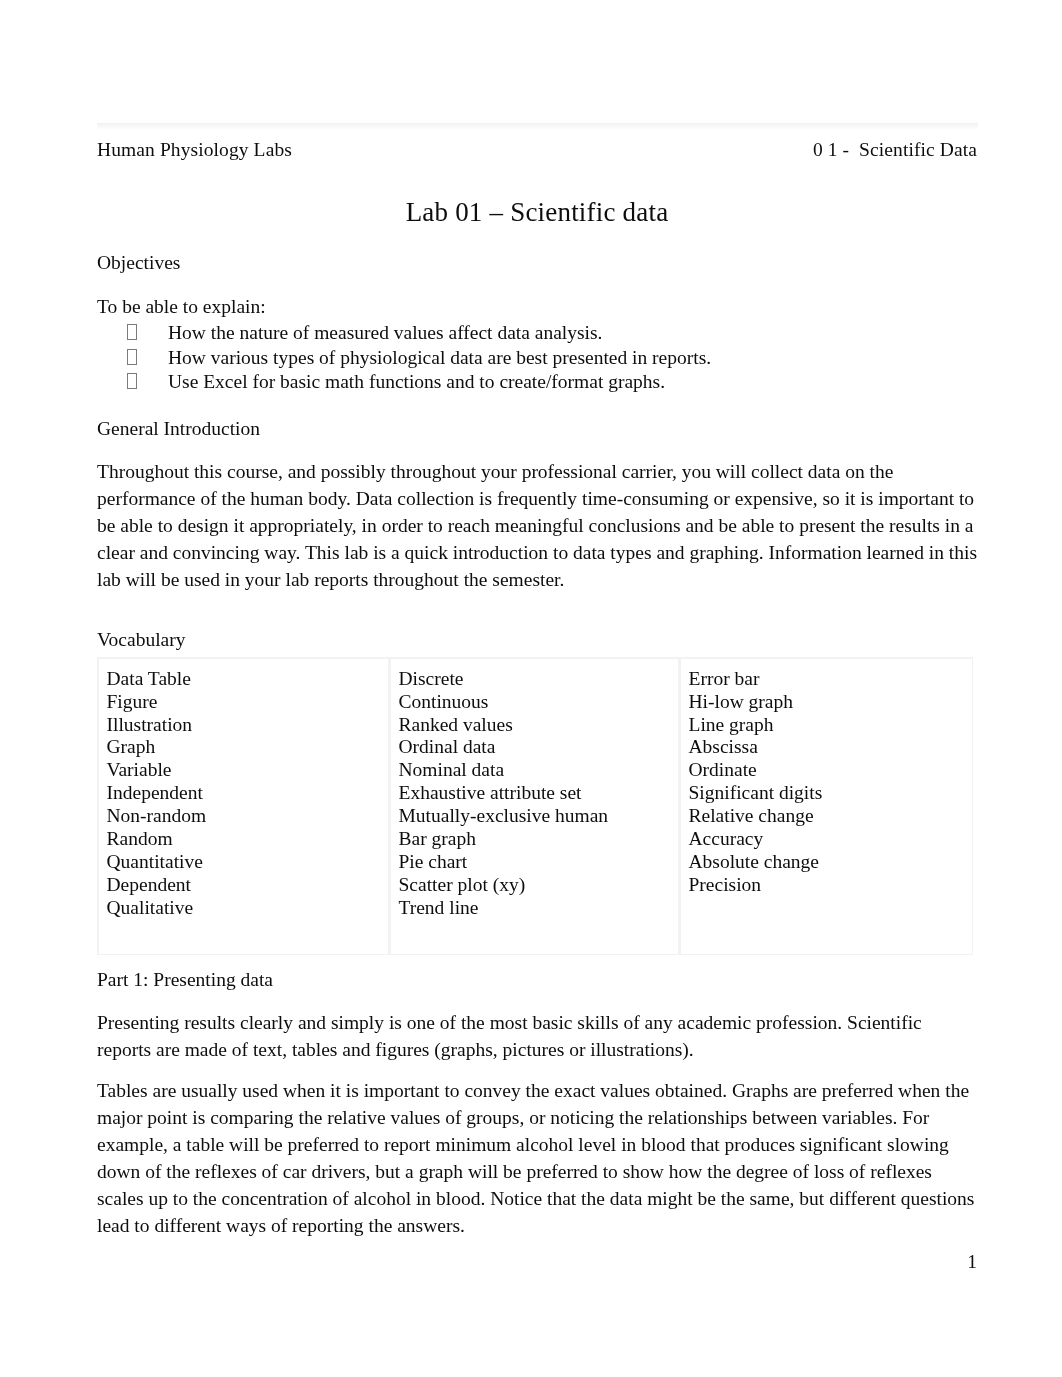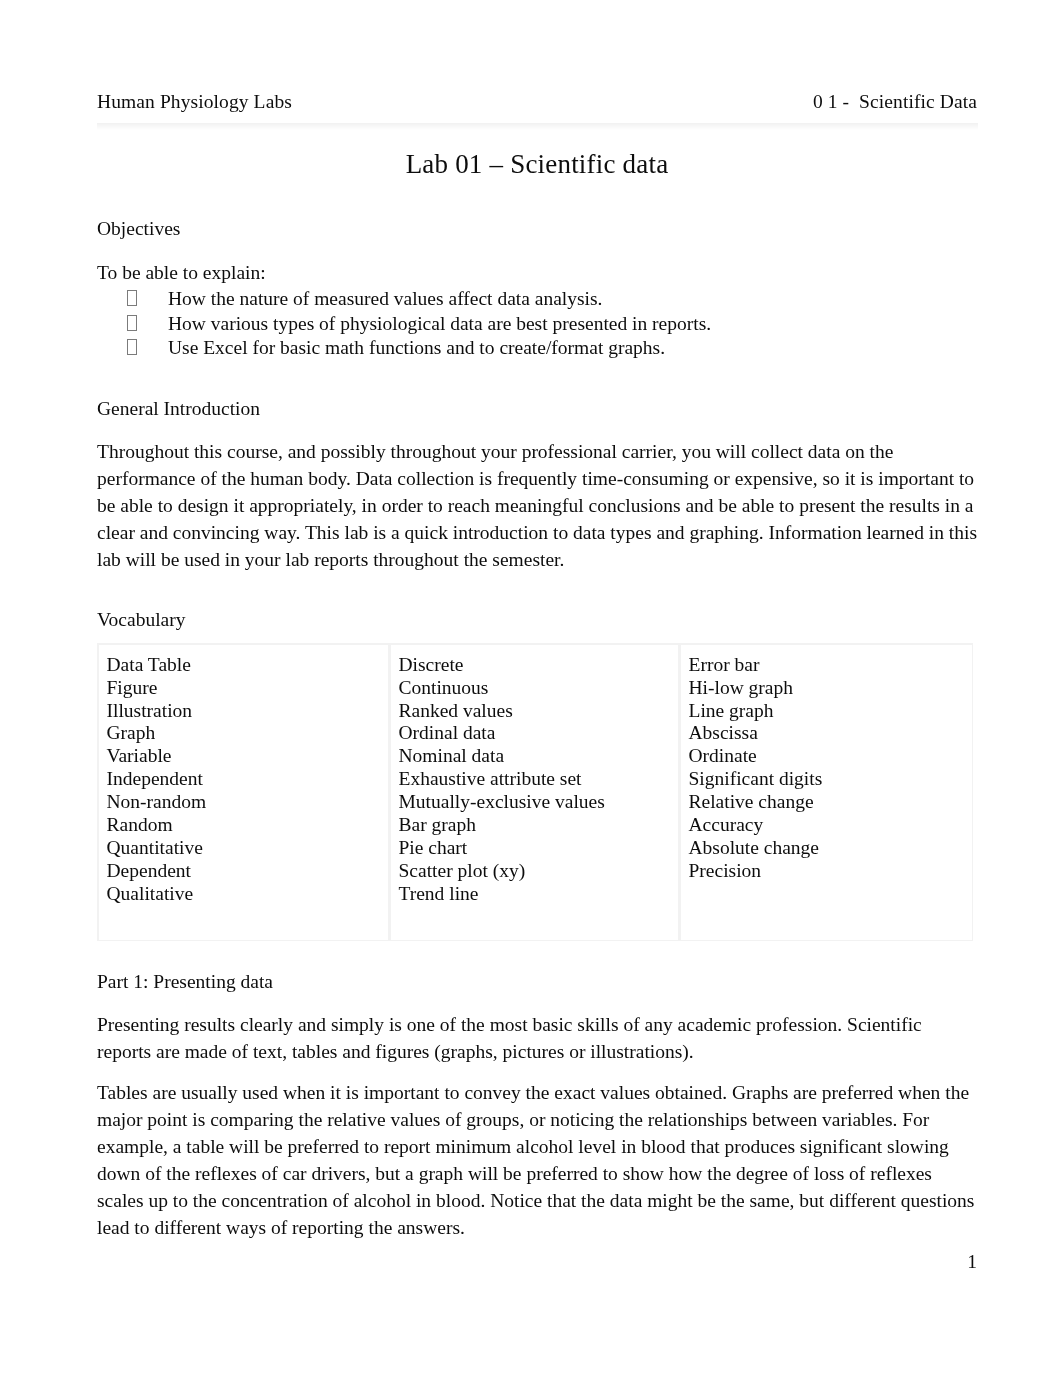--- a/index.html
+++ b/index.html
@@ -35,20 +35,21 @@
   
   .doc-header {
     position: relative;
     display: flex;
     justify-content: space-between;
     align-items: baseline;
     font-size: 19.5px;
     line-height: 1.25;
     letter-spacing: 0.1px;
     padding-bottom: 6px;
+    margin-top: 48px;
   }
   .doc-header .hdr-left { white-space: pre; }
   .doc-header .hdr-right { white-space: pre; }
 
   .header-rule {
     position: absolute;
     left: 97px;
     top: 123px;
     width: 881px;
     height: 7px;
@@ -65,21 +66,21 @@
     font-size: 27px;
     font-weight: normal;
     line-height: 1.2;
     letter-spacing: 0.2px;
   }
 
   
   .sec-label {
     font-size: 19.5px;
     line-height: 1.3;
-    margin-top: 35px;
+    margin-top: 21px;
   }
   .para {
     font-size: 19.5px;
     line-height: 1.385;
     margin-top: 16px;
     text-align: left;
   }
   .para.tight { margin-top: 14px; }
 
   
@@ -109,21 +110,21 @@
     position: relative;
     top: 1px;
     margin-right: 31px;
   }
 
   
   .vocab-label {
     font-size: 19.5px;
     line-height: 1.3;
     margin-top: 34px;
-    margin-bottom: 11px;
+    margin-bottom: 5px;
   }
   .vocab-table {
     position: relative;
     width: 876px;
     display: flex;
     background: #f2f2f2;
     padding: 1.5px;
     box-sizing: border-box;
     filter: blur(0.25px);
   }
@@ -207,21 +208,21 @@
         <div class="vocab-item">Qualitative</div>
       </div>
 
       <div class="vocab-col c2">
         <div class="vocab-item">Discrete</div>
         <div class="vocab-item">Continuous</div>
         <div class="vocab-item">Ranked values</div>
         <div class="vocab-item">Ordinal data</div>
         <div class="vocab-item">Nominal data</div>
         <div class="vocab-item">Exhaustive attribute set</div>
-        <div class="vocab-item">Mutually-exclusive values</div>
+        <div class="vocab-item">Mutually-exclusive human</div>
         <div class="vocab-item">Bar graph</div>
         <div class="vocab-item">Pie chart</div>
         <div class="vocab-item">Scatter plot (xy)</div>
         <div class="vocab-item">Trend line</div>
       </div>
 
       <div class="vocab-col c3">
         <div class="vocab-item">Error bar</div>
         <div class="vocab-item">Hi-low graph</div>
         <div class="vocab-item">Line graph</div>
@@ -229,21 +230,21 @@
         <div class="vocab-item">Ordinate</div>
         <div class="vocab-item">Significant digits</div>
         <div class="vocab-item">Relative change</div>
         <div class="vocab-item">Accuracy</div>
         <div class="vocab-item">Absolute change</div>
         <div class="vocab-item">Precision</div>
       </div>
 
     </div>
 
-    <div class="sec-label" style="margin-top:28px;">Part 1: Presenting data</div>
+    <div class="sec-label" style="margin-top:12px;">Part 1: Presenting data</div>
 
     <div class="para">Presenting results clearly and simply is one of the most basic skills of any academic profession. Scientific reports are made of text, tables and figures (graphs, pictures or illustrations).</div>
 
     <div class="para tight">Tables are usually used when it is important to convey the exact values obtained. Graphs are preferred when the major point is comparing the relative values of groups, or noticing the relationships between variables. For example, a table will be preferred to report minimum alcohol level in blood that produces significant slowing down of the reflexes of car drivers, but a graph will be preferred to show how the degree of loss of reflexes scales up to the concentration of alcohol in blood. Notice that the data might be the same, but different questions lead to different ways of reporting the answers.</div>
 
   </div>
 
   <div class="page-number">1</div>
 
 </div>

